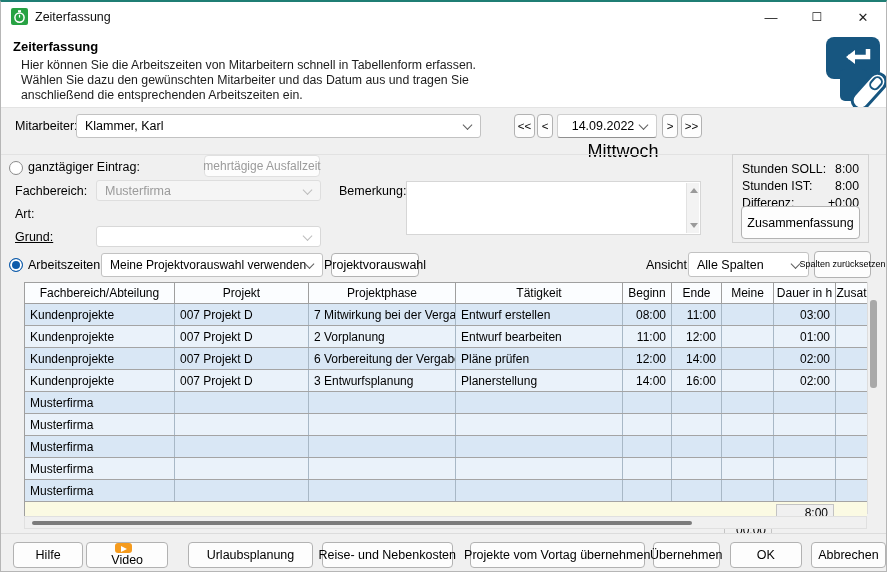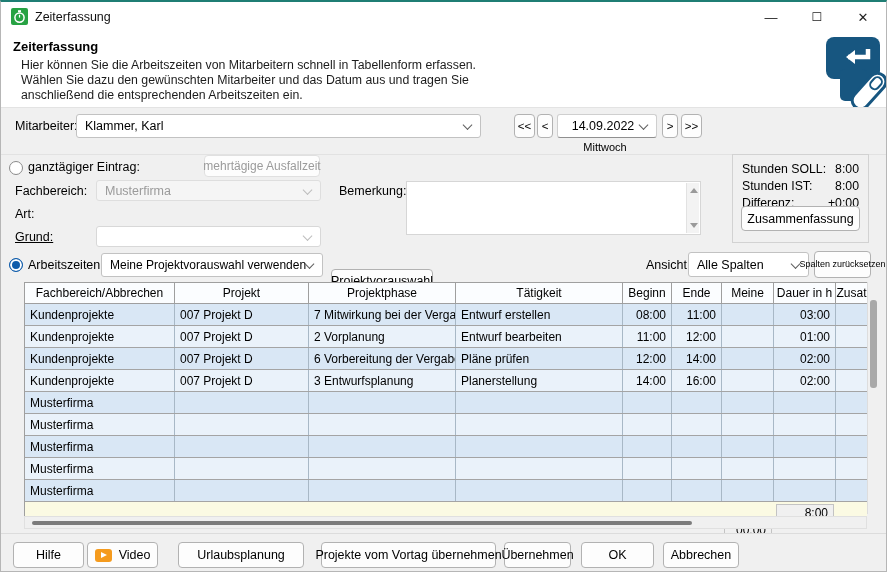--- a/index.html
+++ b/index.html
@@ -29,34 +29,34 @@
   .combo.disabled .chev { border-color:#bdbdbd; }
   .btn { position:absolute; background:#fdfdfd; border:1px solid #b2b2b2; border-radius:4px; display:flex; align-items:center; justify-content:center; font-size:12.5px; color:#000; font-family:inherit; white-space:nowrap; }
   .btn.disabled { border-color:#e0e0e0; color:#9b9b9b; }
   .radio { position:absolute; width:14px; height:14px; border-radius:50%; border:1px solid #8a8a8a; background:#fff; }
   .radio.checked { border:1px solid var(--radio,#0f5cab); background:var(--radio,#0f5cab); box-shadow: inset 0 0 0 2px #fff; }
   .sep { position:absolute; left:0; width:100%; height:1px; background:#e2e2e2; }
   
   .employee-combo { left:75px; top:112px; width:405px; height:24px; }
   .nav-btn { height:24px; top:112px; font-size:11.5px; }
   .date-combo { left:556px; top:112px; width:100px; height:24px; justify-content:center; padding-left:14px; border-color:#cfcfcf; border-bottom-color:#8f8f8f; }
-  .weekday { position:absolute; left:554px; top:139px; width:100px; text-align:center; font-size:11px; color:#000; }
+  .weekday { position:absolute; left:572px; top:139px; width:100px; text-align:center; font-size:18px; color:#000; }
   
   .bemerkung-box { position:absolute; left:405px; top:179px; width:295px; height:54px; background:#fff; border:1px solid #d6d6d6; }
   .mini-scroll { position:absolute; right:1px; top:1px; width:13px; height:50px; background:#f3f3f3; border-left:1px solid #e2e2e2; }
   .mini-scroll .tri { position:absolute; left:3px; width:0; height:0; border-left:4px solid transparent; border-right:4px solid transparent; }
   .tri.up { top:5px; border-bottom:5px solid #9a9a9a; }
   .tri.down { bottom:5px; border-top:5px solid #9a9a9a; }
   
   .summary-box { position:absolute; left:731px; top:152px; width:137px; height:89px; border:1px solid #d2d2d2; background:#f0f0f0; }
   .summary-row { position:absolute; left:9px; right:9px; display:flex; justify-content:space-between; font-size:12.3px; color:#000; }
-  .summary-btn { left:740px; top:204px; width:119px; height:25px; }
+  .summary-btn { left:740px; top:204px; width:119px; height:33px; }
   
   .sel-combo { left:100px; top:251px; width:222px; height:24px; }
-  .presel-btn { left:330px; top:251px; width:102px; height:24px;margin-top:16px; }
+  .presel-btn { left:330px; top:251px; width:88px; height:24px; }
   .view-combo { left:687px; top:250px; width:121px; height:25px; }
   .reset-btn { left:813px; top:249px; width:57px; height:27px; font-size:9px; line-height:1.15; text-align:center; padding:1px; }
   
   .table { position:absolute; left:23px; top:280px; width:843px; border-top:1px solid #9f9f9f; border-left:1px solid #9f9f9f; background:#fff; }
   .thead, .tr { display:flex; }
   .th { height:21px; background:#fbfdff; border-right:1px solid #9f9f9f; border-bottom:1px solid #9f9f9f; display:flex; align-items:center; justify-content:center; font-size:12px; color:#000; white-space:nowrap; overflow:hidden; flex:none; }
   .td { height:21px; display:flex; align-items:center; padding:0 5px; border-right:1px solid #a8b8c6; font-size:12px; color:#000; white-space:nowrap; overflow:hidden; flex:none; }
   .td.right { justify-content:flex-end; }
   .tr { border-bottom:1px solid #a4a4a4; }
   .tr.odd  { background:var(--rowOdd,#d9e7f5); }
@@ -182,21 +182,21 @@
   <button class="btn presel-btn">Projektvorauswahl</button>
   <span class="label" style="left:645px; top:256px;">Ansicht</span>
   <div class="combo view-combo">
     <span>Alle Spalten</span>
       <span class="chev"></span>
   </div>
   <button class="btn reset-btn">Spalten zurücksetzen</button>
 
   <div class="table">
     <div class="thead">
-        <div class="th" style="width: 150px;">Fachbereich/Abbrechen</div>
+        <div class="th" style="width: 150px;">Fachbereich/Abteilung</div>
         <div class="th" style="width: 134px;">Projekt</div>
         <div class="th" style="width: 147px;">Projektphase</div>
         <div class="th" style="width: 167px;">Tätigkeit</div>
         <div class="th" style="width: 49px;">Beginn</div>
         <div class="th" style="width: 50px;">Ende</div>
         <div class="th" style="width: 52px;">Meine</div>
         <div class="th" style="width: 62px;">Dauer in h</div>
         <div class="th" style="width: 32px;">Zusat</div>
       </div>
     <div>
@@ -309,27 +309,30 @@
       <span class="thumb"></span>
     </div>
   <div class="hscroll">
       <span class="thumb"></span>
     </div>
 
   <div class="footer">
     <button class="btn fbtn" style="width:71px;">
         <span>Hilfe</span>
       </button>
-    <button class="btn fbtn" style="width:71px; margin-left:3px;">
+    <button class="btn fbtn" style="width:83px; margin-left:3px;flex-direction:column;">
         <span class="play-icon"></span>
         <span>Video</span>
       </button>
     <button class="btn fbtn" style="width:126px; margin-left:20px;">
         <span>Urlaubsplanung</span>
       </button>
+    <button class="btn fbtn" style="width:131px; margin-left:9px;">
+        <span>Reise- und Nebenkosten</span>
+      </button>
     <button class="btn fbtn" style="width:175px; margin-left:17px;">
         <span>Projekte vom Vortag übernehmen</span>
       </button>
     <button class="btn fbtn" style="width:67px; margin-left:8px;">
         <span>Übernehmen</span>
       </button>
     <button class="btn fbtn" style="width:73px; margin-left:10px;">
         <span>OK</span>
       </button>
     <button class="btn fbtn" style="width:76px; margin-left:9px;">

